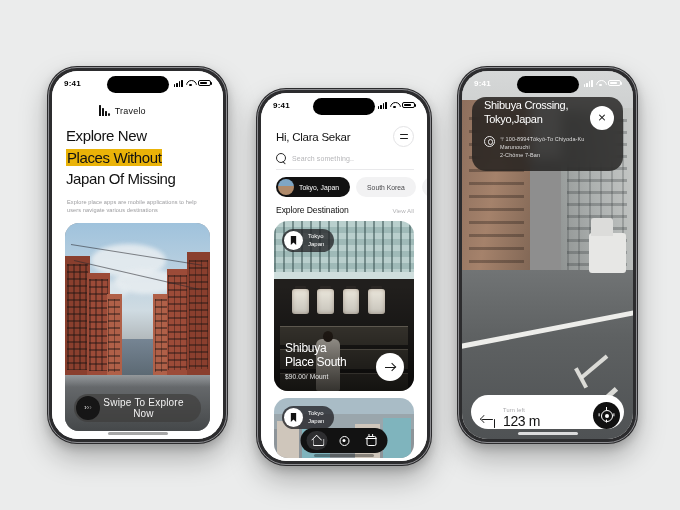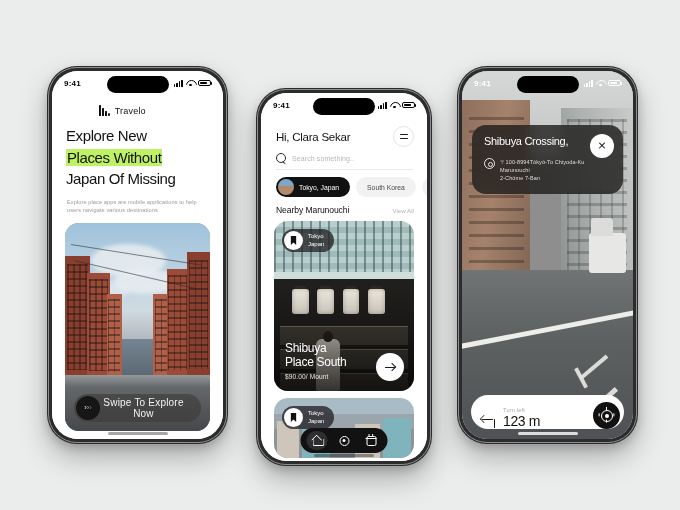--- a/index.html
+++ b/index.html
@@ -71,21 +71,21 @@
   .brand-mark { display:flex; align-items:flex-end; gap:1.2px; height:11px; }
   .brand-mark i { display:block; width:1.8px; background:#111; border-radius:.6px; }
   .brand-mark i:nth-child(1){height:11px}.brand-mark i:nth-child(2){height:8px}
   .brand-mark i:nth-child(3){height:5.5px}.brand-mark i:nth-child(4){height:3px;width:1.8px;border-radius:50%}
   .brand-name { font-size: 9px; color:#111; letter-spacing:.2px; }
   .headline {
     position:absolute; top:54px; left:14px; right:10px;
     font-size: 15px; line-height: 21.5px; font-weight: 400;
     letter-spacing:-.4px; color:#121212;
   }
-  .headline .hl { background:#bef264; padding:0 1px; box-decoration-break:clone; }
+  .headline .hl { background:#eab308; padding:0 1px; box-decoration-break:clone; }
   .subcopy {
     position:absolute; top:127px; left:15px; right:14px;
     font-size:5.6px; line-height:8.4px; color:#9a9a9d; letter-spacing:.1px;
   }
   .hero-img {
     position:absolute; left:13px; right:13px; top:152px; bottom:8px;
     border-radius:14px; overflow:hidden; background:#8a8d90;
   }
   .hero-sky { position:absolute; inset:0;
     background: linear-gradient(#9fc2dc 0%, #b9d0e0 22%, #cfdbe2 42%, #aeb4b6 58%, #8f9396 76%, #76797b 100%); }
@@ -224,21 +224,21 @@
   .p3-asphalt { position:absolute; left:0; right:0; bottom:0; height:46%;
     background: linear-gradient(#717475, #5e6162 40%, #4f5254); }
   .p3-line { position:absolute; background:#ededea; }
   .p3-line.l1 { left:-6%; bottom:30%; width:130%; height:5px; transform: rotate(-11deg); }
   .p3-mark { position:absolute; background:#e6e6e2; opacity:.92; }
   .p3-van { position:absolute; right:4%; top:44%; width:22%; height:11%;
     background:#e7e7e5; border-radius:3px; }
   .p3-van::before{content:"";position:absolute;left:6%;top:-38%;width:60%;height:45%;background:#dcdcda;border-radius:3px 3px 0 0;}
   .info-card {
     position:absolute; top:26px; left:10px; right:10px; border-radius:14px;
-    background: rgba(30,29,28,.80); padding:10px 12px 12px; backdrop-filter: blur(6px); z-index:20;margin-top:28px;
+    background: rgba(30,29,28,.80); padding:2px 12px 12px; backdrop-filter: blur(6px); z-index:20;
   }
   .info-title { color:#fff; font-size:11px; line-height:13.5px; letter-spacing:-.3px; padding-right:30px; }
   .info-addr-row { display:flex; gap:5px; margin-top:9px; align-items:flex-start; }
   .addr-ic { width:11px; height:11px; border:1.1px solid #e8e8e8; border-radius:50%; flex:none;
     position:relative; margin-top:.5px; }
   .addr-ic::after{content:"";position:absolute;left:2.6px;top:2.6px;width:3.6px;height:3.6px;
     border:1.1px solid #e8e8e8;border-radius:50%;}
   .info-addr { color:#dedede; font-size:5.5px; line-height:8px; letter-spacing:.1px; }
   .close-btn { position:absolute; top:9px; right:9px; width:24px; height:24px; border-radius:50%;
     background:#fff; display:flex; align-items:center; justify-content:center; }
@@ -376,21 +376,21 @@
           </div>
           <div class="chip">
             <span>South Korea</span>
           </div>
           <div class="chip">
             
           </div>
         </div>
 
         <div class="sec-row">
-          <div class="sec-title">Nearby Marunouchi</div>
+          <div class="sec-title">Explore Destination</div>
           <div class="sec-link">View All</div>
         </div>
 
         <div class="cards">
 
           <div class="dcard main">
             <div class="card-img">
               <div class="roof"></div>
               <div class="facade">
                 <div class="lantern" style="left:13%"></div>
@@ -486,20 +486,21 @@
                 <i></i>
                 <i></i>
               </div>
             <div class="wifi"></div>
             <div class="batt"></div>
           </div>
         </div>
 
         <div class="info-card">
           <div class="info-title">Shibuya Crossing,</div>
+          <div class="info-title">Tokyo,Japan</div>
           <div class="info-addr-row">
             <div class="addr-ic"></div>
             <div class="info-addr">
               <div>〒100-8994Tōkyō-To Chiyoda-Ku Marunouchi</div>
               <div>2-Chōme 7-Ban</div>
             </div>
           </div>
           <div class="close-btn">
               <div class="x-glyph"></div>
             </div>

